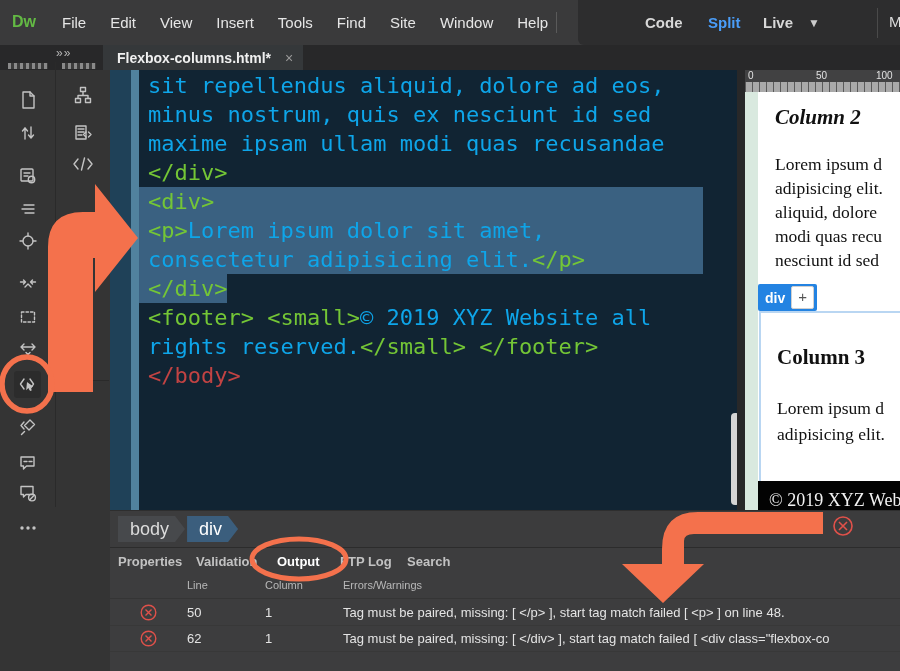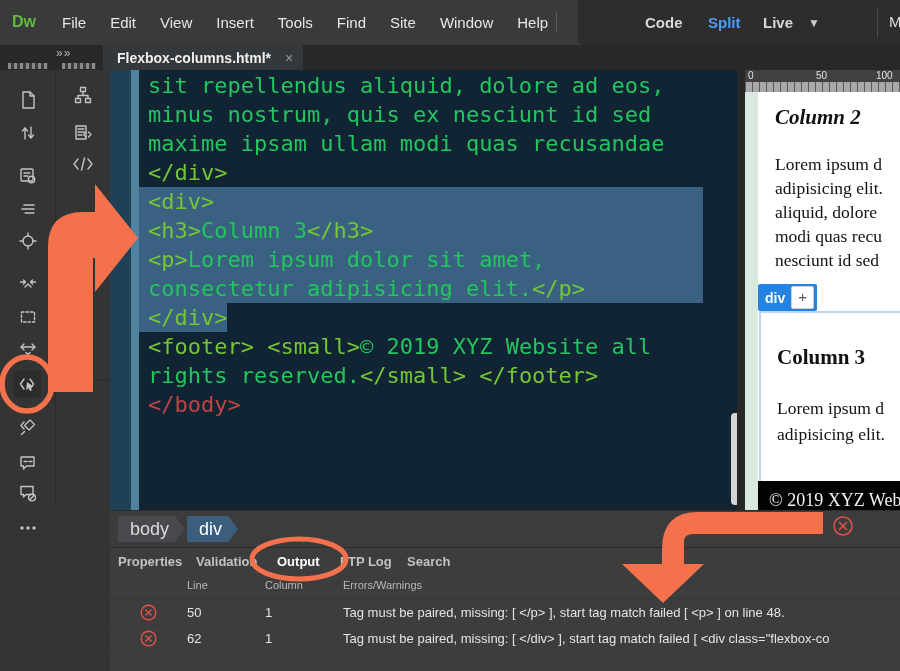--- a/index.html
+++ b/index.html
@@ -41,21 +41,21 @@
 
   
   .code{left:110px;top:70px;width:627px;height:440px;background:#112433;}
   .code-gutter{left:0;top:0;width:21px;height:440px;background:#1f4158;}
   .code-strip{left:21px;top:0;width:8px;height:440px;background:#51829e;}
   .code-lines{position:absolute;left:29px;top:1px;right:0;}
   .cline{position:relative;height:29px;white-space:pre;}
   .selbg{position:absolute;left:0;top:0;height:29px;background:#3a6181;}
   .ctext{position:relative;display:block;padding-left:9px;font-family:"DejaVu Sans Mono",monospace;
          font-size:22px;line-height:29px;}
-  .c-w{color:#22c55e;} .c-g{color:#74c636;} .c-r{color:#c24343;}
+  .c-w{color:#0ea5e9;} .c-g{color:#74c636;} .c-r{color:#c24343;}
   .code-scrollthumb{left:731px;top:413px;width:9px;height:92px;background:#d5d5d5;border-radius:4px;}
   .code-preview-gap{left:737px;top:70px;width:8px;height:440px;background:#282829;}
 
   
   .ruler-nums{left:745px;top:70px;width:155px;height:12px;background:#414142;}
   .ruler-num{position:absolute;top:0;color:#e2e2e2;font-size:10px;line-height:12px;}
   .ruler-ticks{left:745px;top:82px;width:155px;height:10px;background:#a9a9a9;
                background-image:repeating-linear-gradient(90deg,#5a5a5a 0 1px,transparent 1px 7px);}
   .preview{left:745px;top:92px;width:155px;height:418px;background:#ffffff;}
   .pv-greenstrip{left:0;top:0;width:13px;height:418px;background:#d9e9df;}
@@ -236,21 +236,20 @@
 
   <div class="abs code">
     <div class="abs code-gutter"></div>
     <div class="abs code-strip"></div>
     <div class="code-lines">
         <div class="cline"><span class="ctext"><span class="c-w">sit repellendus aliquid, dolore ad eos,</span></span></div>
         <div class="cline"><span class="ctext"><span class="c-w">minus nostrum, quis ex nesciunt id sed</span></span></div>
         <div class="cline"><span class="ctext"><span class="c-w">maxime ipsam ullam modi quas recusandae</span></span></div>
         <div class="cline"><span class="ctext"><span class="c-g">&lt;/div&gt;</span></span></div>
         <div class="cline"><span class="selbg" style="width: 564px;"></span><span class="ctext"><span class="c-g">&lt;div&gt;</span></span></div>
-        <div class="cline"><span class="selbg" style="width: 564px;"></span><span class="ctext"><span class="c-g">&lt;h3&gt;</span><span class="c-w">Column 3</span><span class="c-g">&lt;/h3&gt;</span></span></div>
         <div class="cline"><span class="selbg" style="width: 564px;"></span><span class="ctext"><span class="c-g">&lt;p&gt;</span><span class="c-w">Lorem ipsum dolor sit amet,</span></span></div>
         <div class="cline"><span class="selbg" style="width: 564px;"></span><span class="ctext"><span class="c-w">consectetur adipisicing elit.</span><span class="c-g">&lt;/p&gt;</span></span></div>
         <div class="cline"><span class="selbg" style="width: 88px;"></span><span class="ctext"><span class="c-g">&lt;/div&gt;</span></span></div>
         <div class="cline"><span class="ctext"><span class="c-g">&lt;footer&gt;</span><span class="c-w"> </span><span class="c-g">&lt;small&gt;</span><span class="c-w">© 2019 XYZ Website all</span></span></div>
         <div class="cline"><span class="ctext"><span class="c-w">rights reserved.</span><span class="c-g">&lt;/small&gt;</span><span class="c-w"> </span><span class="c-g">&lt;/footer&gt;</span></span></div>
         <div class="cline"><span class="ctext"><span class="c-r">&lt;/body&gt;</span></span></div>
       </div>
   </div>
   <div class="abs code-scrollthumb"></div>
   <div class="abs code-preview-gap"></div>

